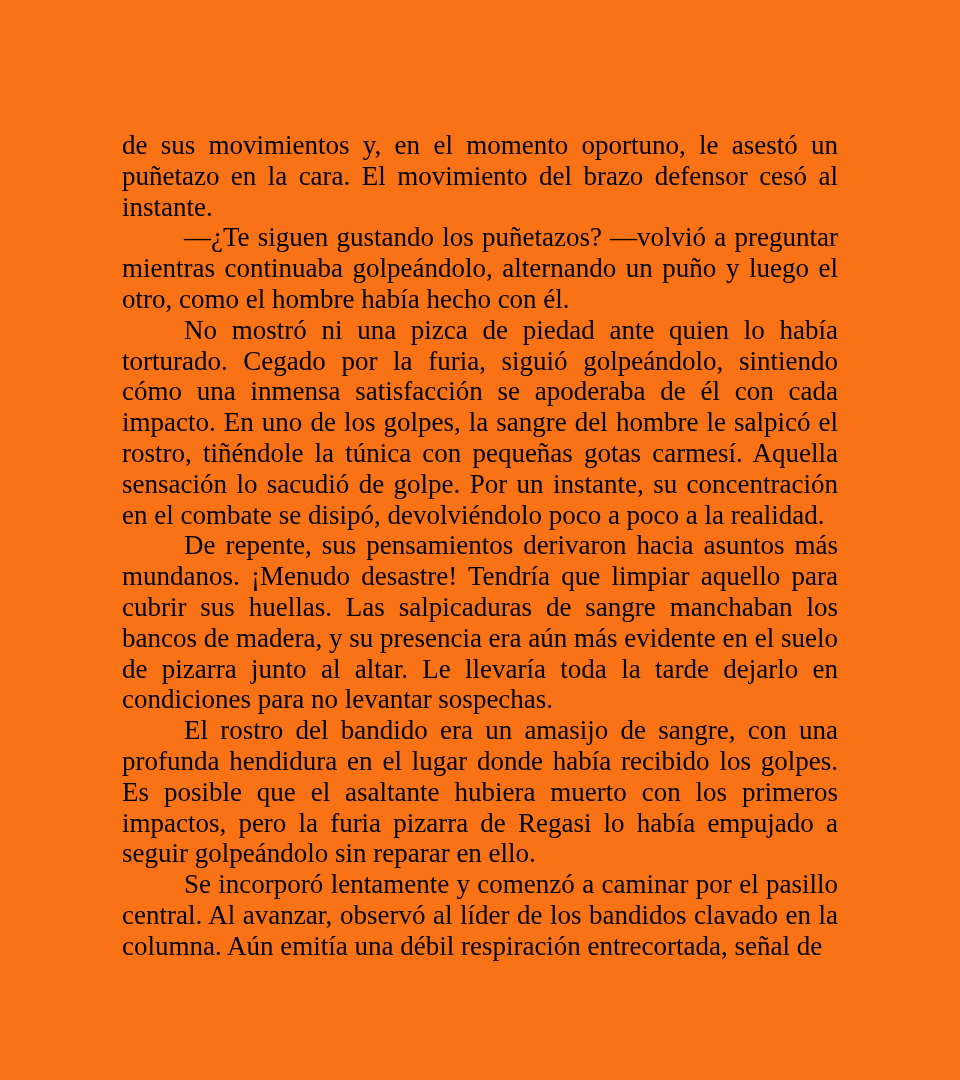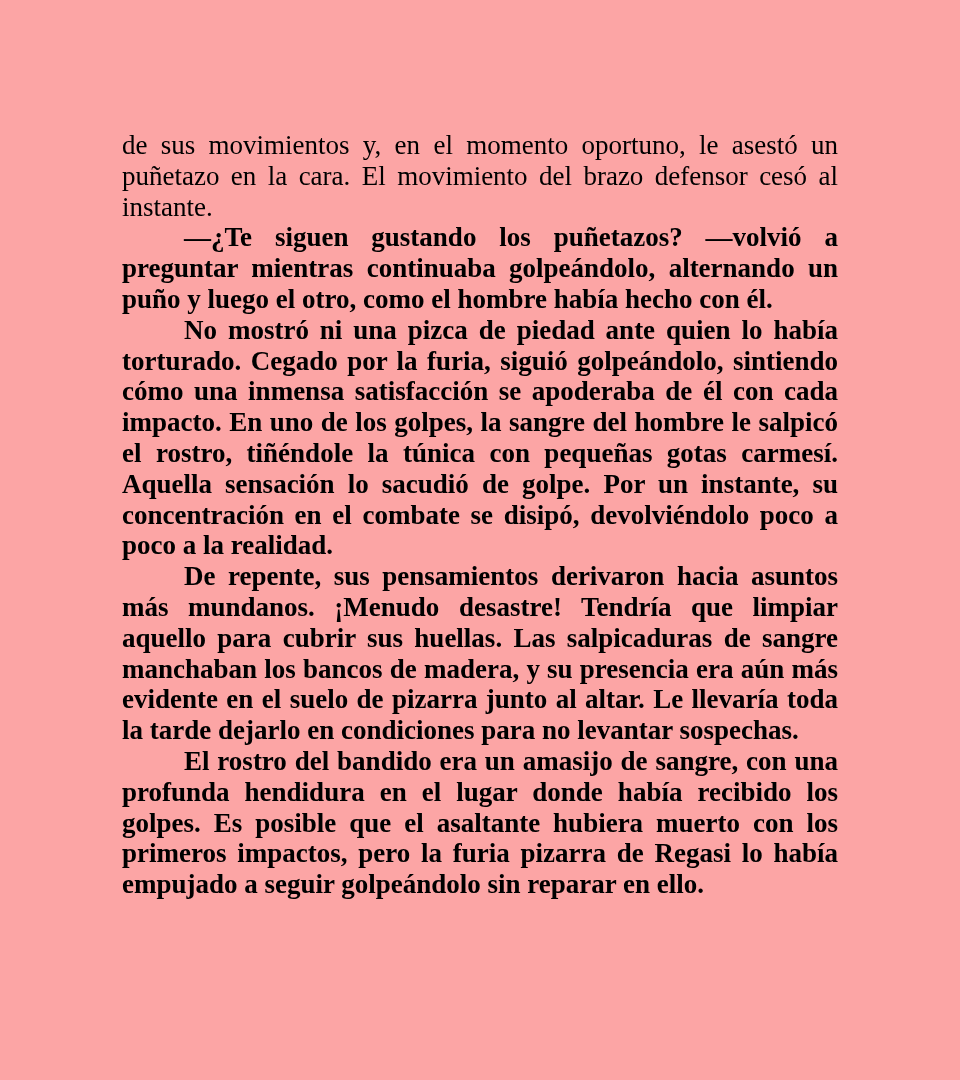--- a/index.html
+++ b/index.html
@@ -4,48 +4,48 @@
 <style>
   html, body {
     margin: 0;
     padding: 0;
     background: #ffffff;
   }
   .page {
     position: relative;
     width: 960px;
     height: 1080px;
-    background: #fca5a5;
+    background: #f97316;
     overflow: hidden;
   }
   .text-block {
     position: absolute;
     left: 122px;
     top: 130px;
     width: 716px;
     font-family: "Liberation Serif", serif;
     font-size: 27px;
     line-height: 30.8px;
     color: #000000;
     text-align: justify;
     text-justify: inter-word;
   }
   .text-block p {
     margin: 0;
     padding: 0;
   }
   .text-block p.indent {
     text-indent: 62px;
-    font-weight: bold;
   }
 </style>
 </head>
 <body>
 
 <div class="page">
   <div class="text-block">
     <p>de sus movimientos y, en el momento oportuno, le asestó un puñetazo en la cara. El movimiento del brazo defensor cesó al instante.</p>
     <p class="indent">—¿Te siguen gustando los puñetazos? —volvió a preguntar mientras continuaba golpeándolo, alternando un puño y luego el otro, como el hombre había hecho con él.</p>
     <p class="indent">No mostró ni una pizca de piedad ante quien lo había torturado. Cegado por la furia, siguió golpeándolo, sintiendo cómo una inmensa satisfacción se apoderaba de él con cada impacto. En uno de los golpes, la sangre del hombre le salpicó el rostro, tiñéndole la túnica con pequeñas gotas carmesí. Aquella sensación lo sacudió de golpe. Por un instante, su concentración en el combate se disipó, devolviéndolo poco a poco a la realidad.</p>
     <p class="indent">De repente, sus pensamientos derivaron hacia asuntos más mundanos. ¡Menudo desastre! Tendría que limpiar aquello para cubrir sus huellas. Las salpicaduras de sangre manchaban los bancos de madera, y su presencia era aún más evidente en el suelo de pizarra junto al altar. Le llevaría toda la tarde dejarlo en condiciones para no levantar sospechas.</p>
     <p class="indent">El rostro del bandido era un amasijo de sangre, con una profunda hendidura en el lugar donde había recibido los golpes. Es posible que el asaltante hubiera muerto con los primeros impactos, pero la furia pizarra de Regasi lo había empujado a seguir golpeándolo sin reparar en ello.</p>
+    <p class="indent">Se incorporó lentamente y comenzó a caminar por el pasillo central. Al avanzar, observó al líder de los bandidos clavado en la columna. Aún emitía una débil respiración entrecortada, señal de</p>
   </div>
 </div>
 
 </body></html>

